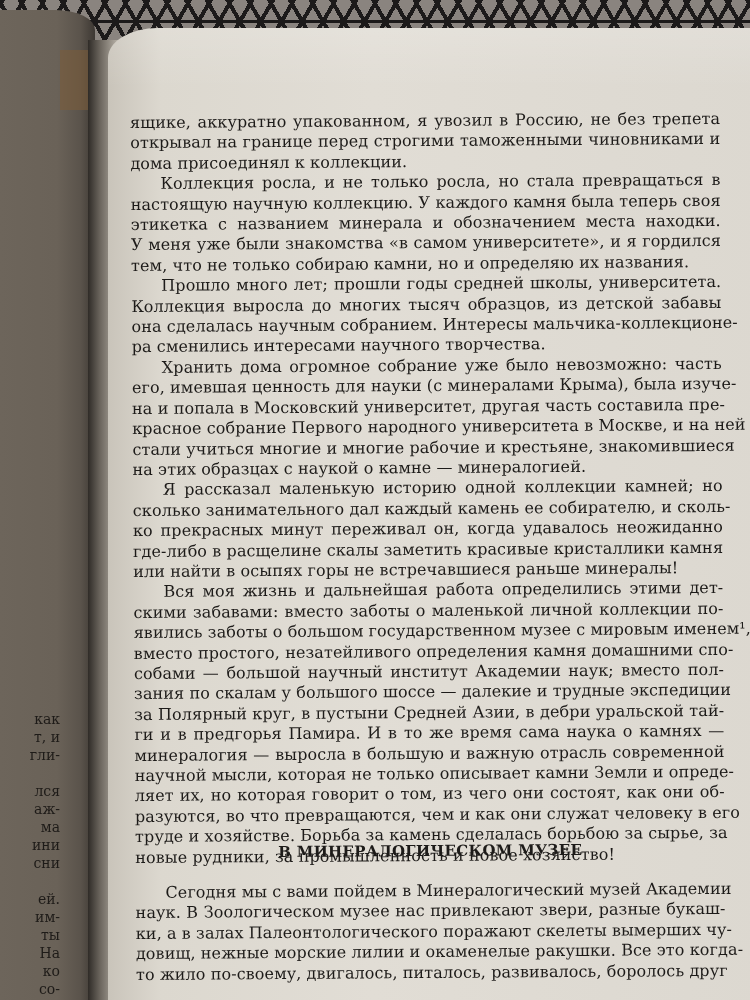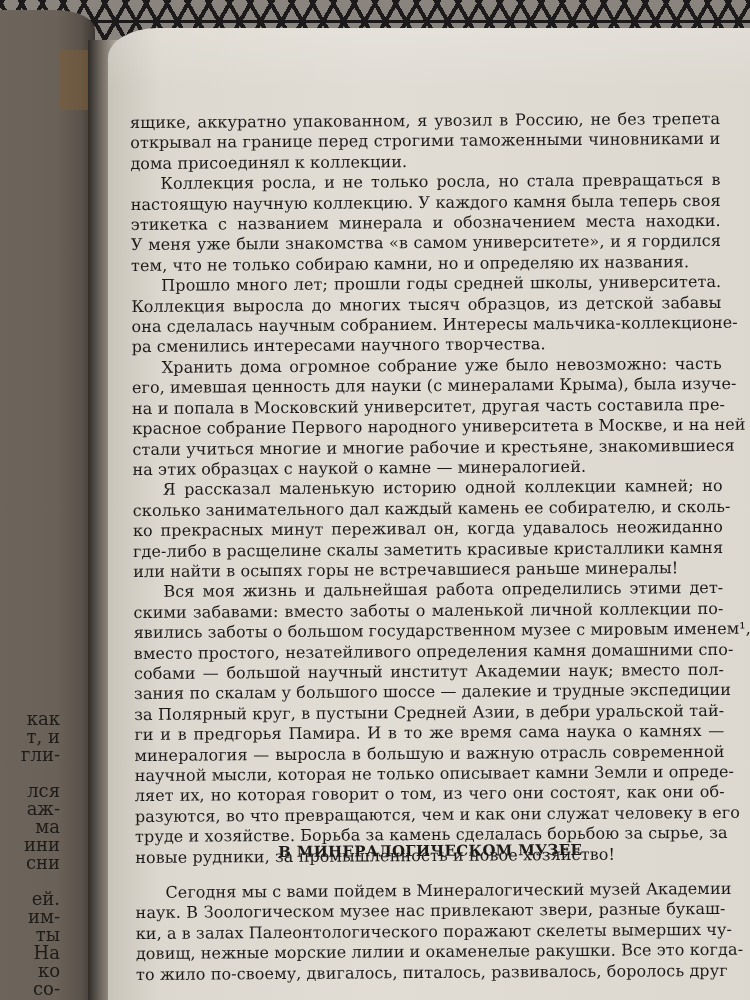--- a/index.html
+++ b/index.html
@@ -37,21 +37,21 @@
       position: absolute;
       left: 60px; top: 40px;
       width: 30px; height: 60px;
       background: #7a5c3a;
       opacity: 0.6;
     }
     .left-fragments {
       position: absolute;
       left: 0; top: 700px;
       width: 60px;
-      font-size: 18px;
+      font-size: 14px;
       line-height: 18px;
       color: #1e1b18;
       text-align: right;
     }
     .left-fragments div {
       height: 18px;
       white-space: nowrap;
       overflow: hidden;
     }
     

